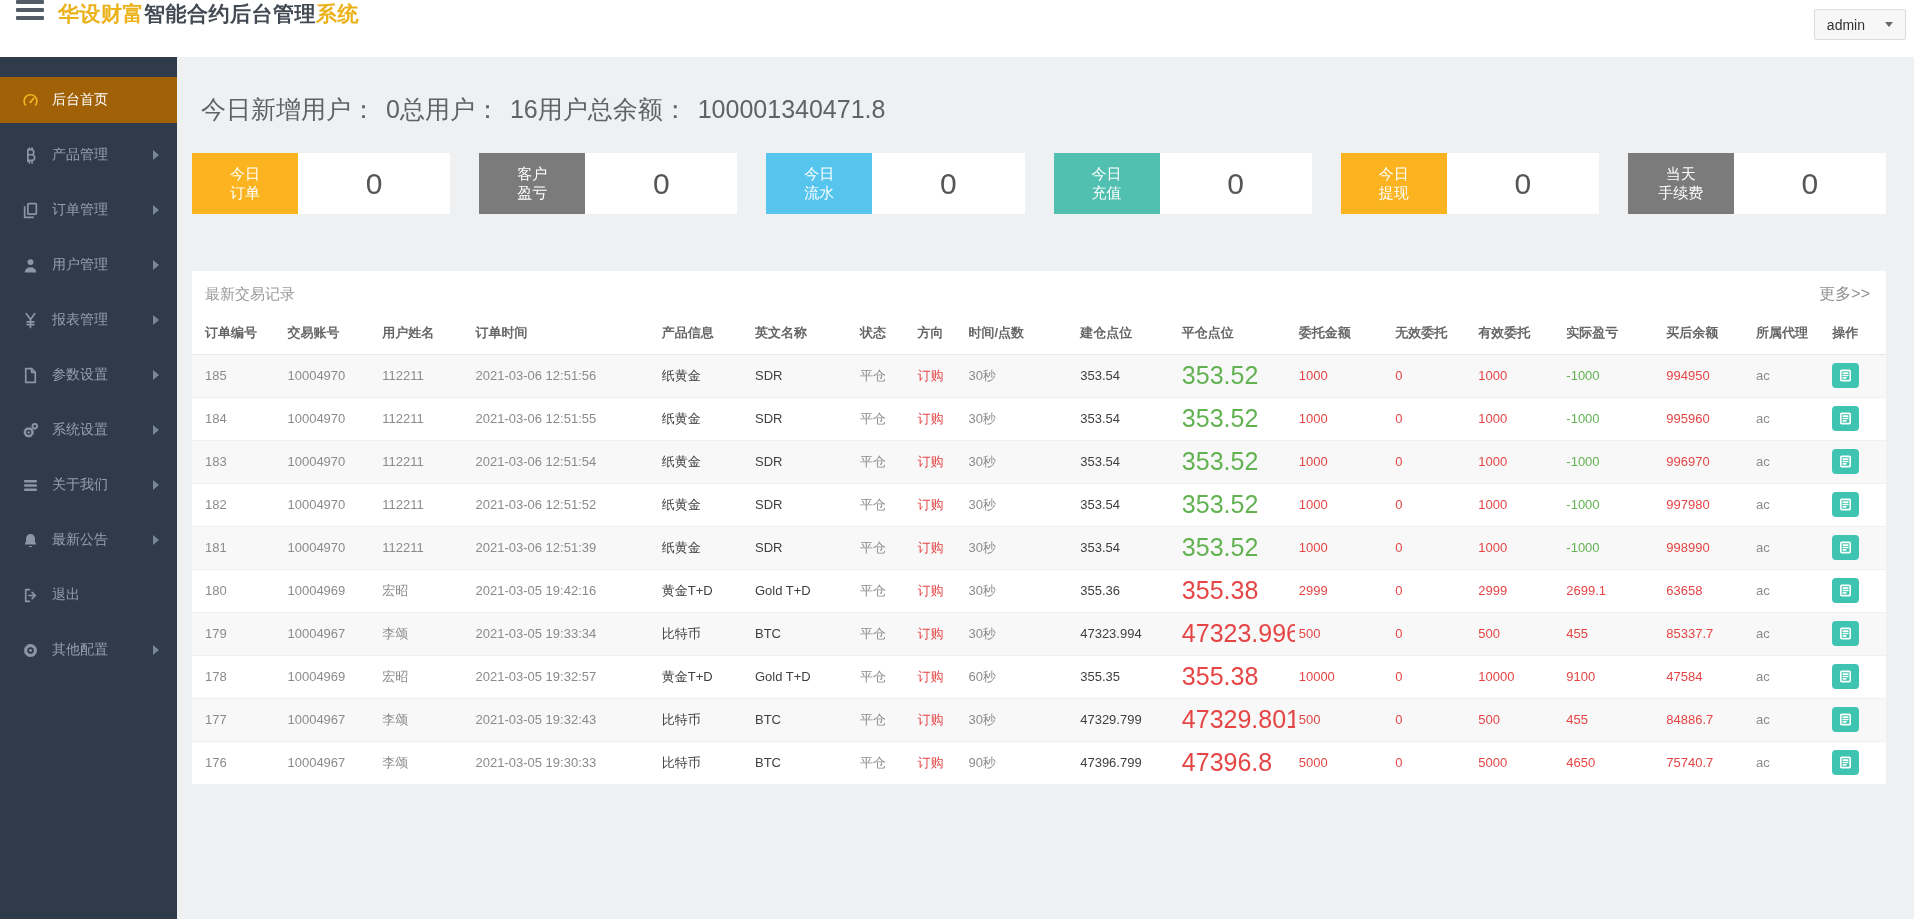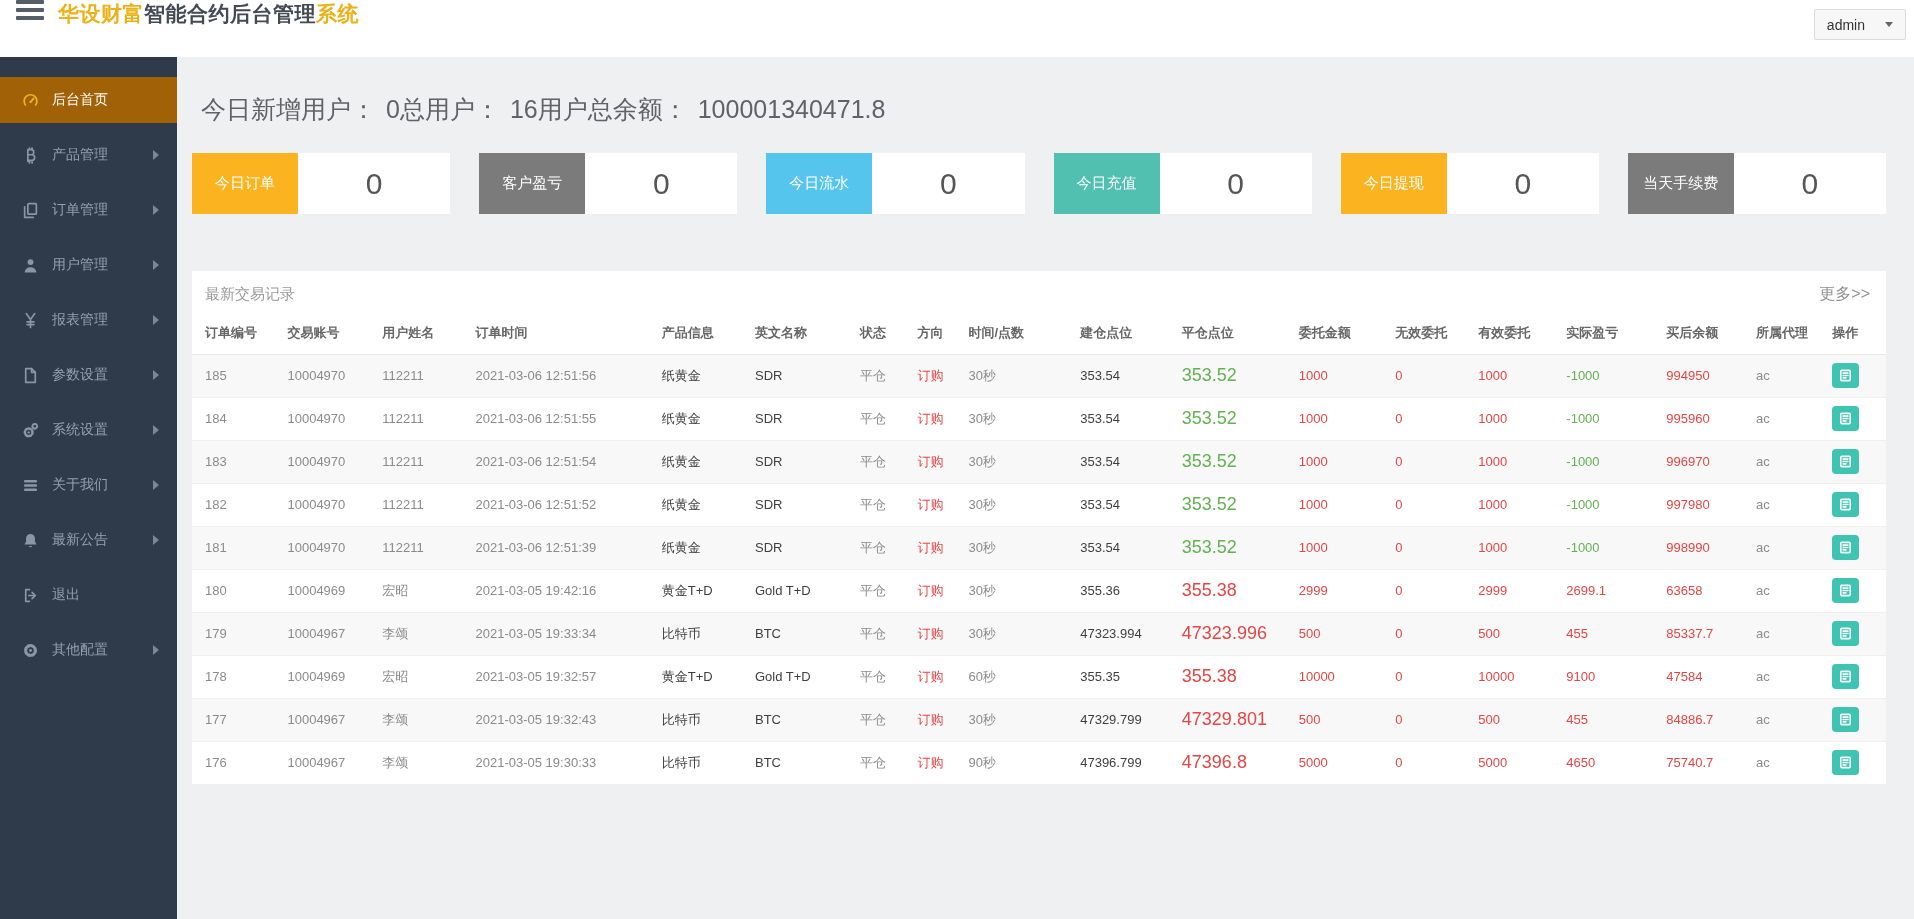--- a/index.html
+++ b/index.html
@@ -38,21 +38,21 @@
 
   
   .stats-line { display:flex; padding-left:9px; margin-bottom:27px;
     font-size:25px; color:#606266; }
   .stat-pair .v { margin-left:10px; }
 
   
   .cards { display:flex; gap:29px; margin-bottom:57px; }
   .card { flex:1; height:61px; display:flex; box-shadow:0 0 0 0 transparent; }
   .card-label { width:106px; flex:none; color:#fff; font-size:15px; line-height:1.25;
-    display:flex; flex-direction:row; align-items:center; justify-content:center; }
+    display:flex; flex-direction:column; align-items:center; justify-content:center; }
   .card-value { flex:1; background:#ffffff; display:flex; align-items:center; justify-content:center;
     font-size:30px; color:#555; font-weight:300; }
 
   
   .panel { background:#ffffff; }
   .panel-head { height:46px; display:flex; align-items:center; justify-content:space-between;
     padding:0 16px 0 13px; }
   .panel-title { color:#9a9a9a; font-size:15px; }
   .more-link { color:#8f8f8f; font-size:16px; cursor:pointer; }
 
@@ -61,21 +61,21 @@
     vertical-align:bottom; line-height:1.3; }
   thead tr { border-bottom:1px solid #e8e8e8;margin-top:7px; }
   td { font-size:13px; color:#8b8b8b; padding:0 4px; height:43px; vertical-align:middle;
     white-space:nowrap; overflow:hidden; }
   tbody tr { border-bottom:1px solid #f0f0f0; }
   tbody tr:nth-child(odd) { background:#f8f8f8; }
   th:first-child, td:first-child { padding-left:13px; }
   .c-dark  { color:#3f3f3f; }
   .c-red   { color:#e54545; }
   .c-green { color:#62b252; }
-  .c-close { font-size:18px; }
+  .c-close { font-size:25px; }
   .op-btn { width:27px; height:25px; background:#3fc4b1; border:none; border-radius:4px;
     cursor:pointer; display:flex; align-items:center; justify-content:center; }
   .op-btn svg { width:15px; height:15px; }
 </style>
 <title>华设财富智能合约后台管理系统</title></head>
 <body>
 
 <div class="topbar">
   <div class="hamburger">
     <span></span>

